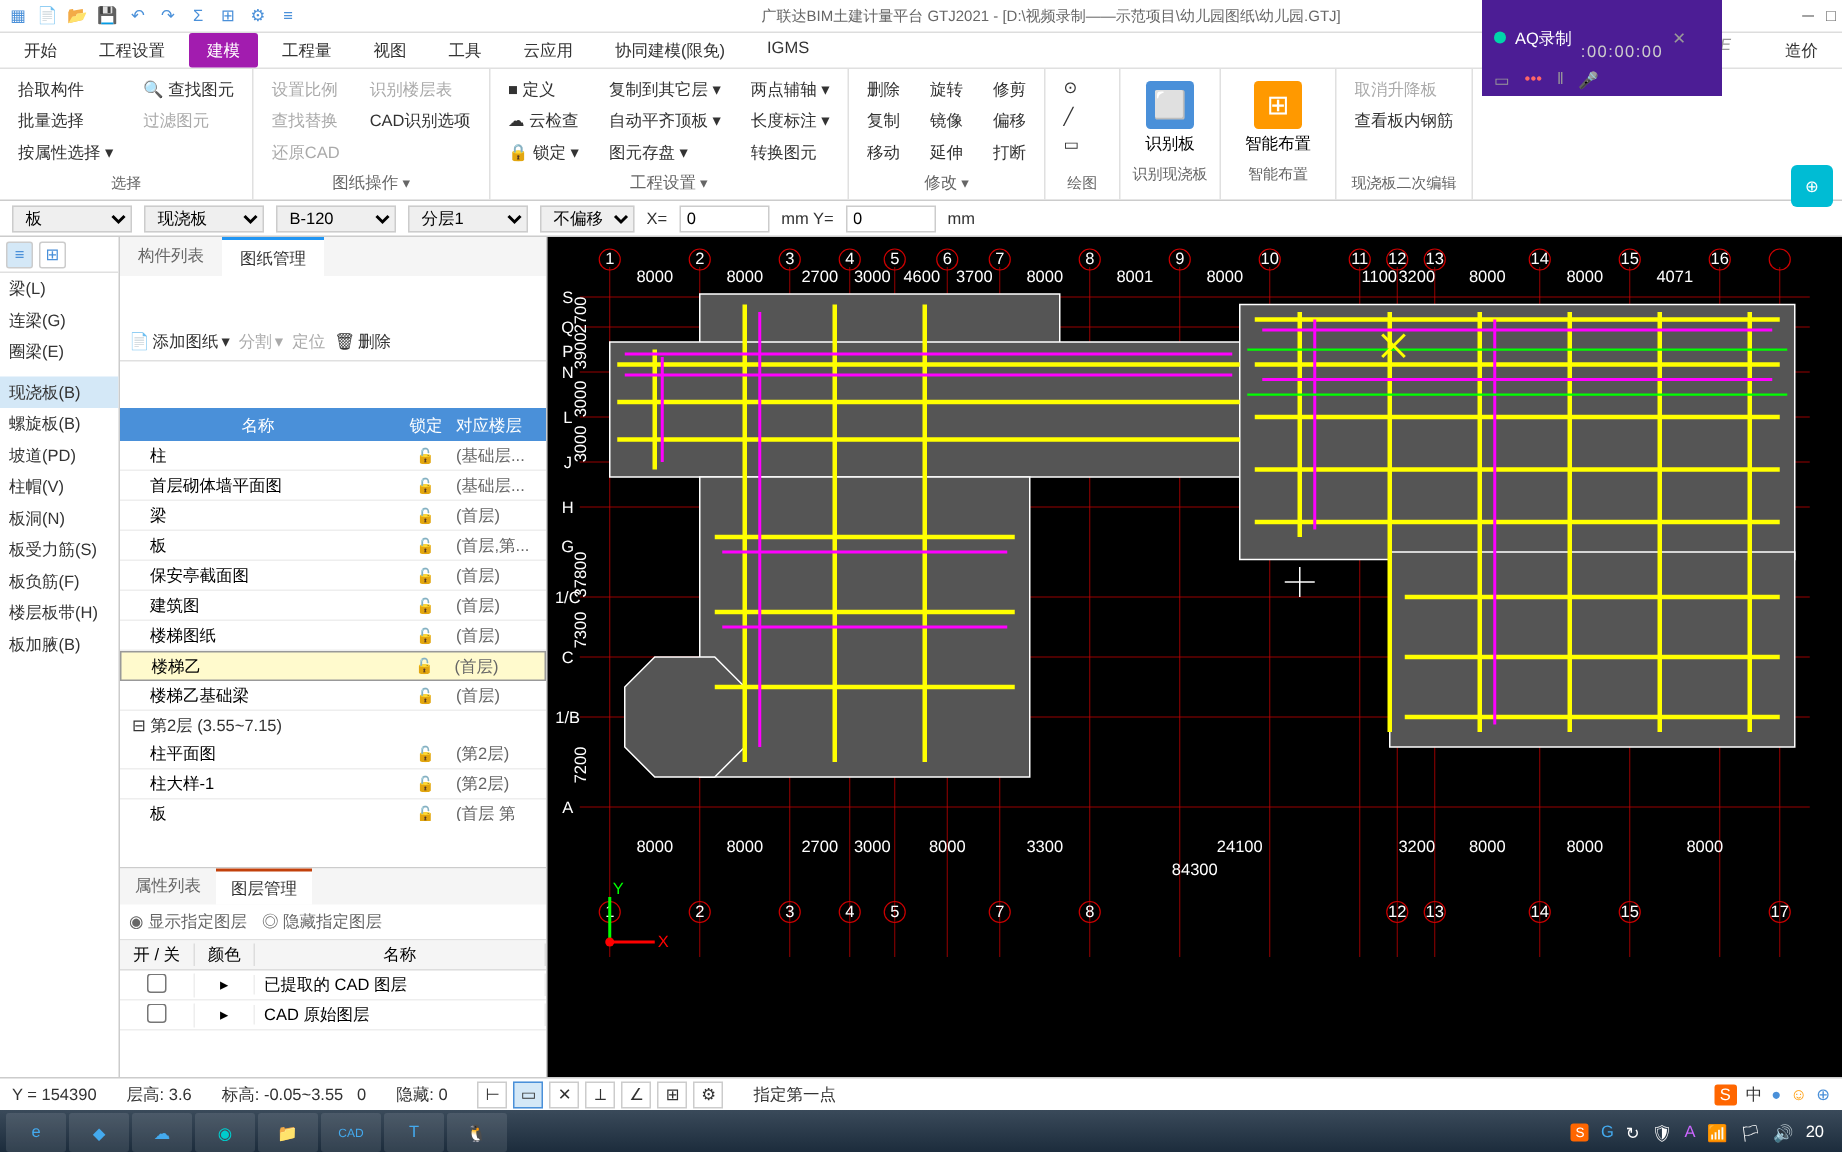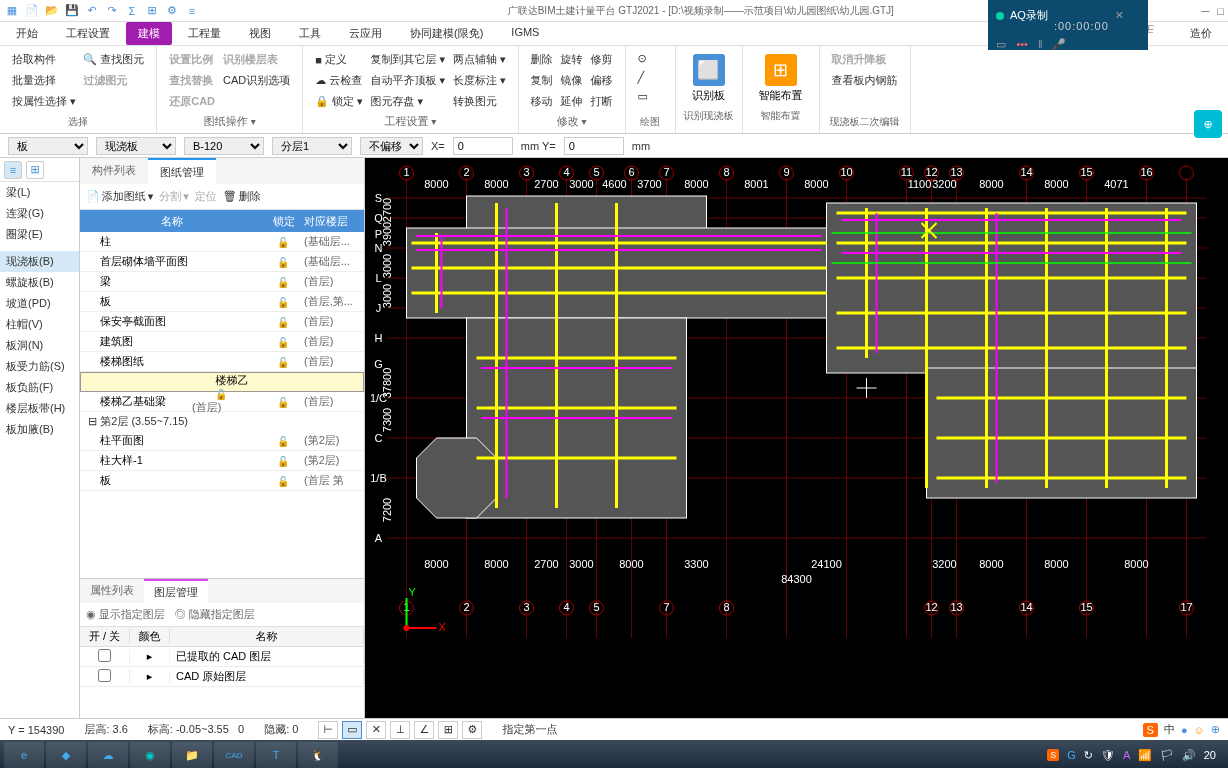--- a/index.html
+++ b/index.html
@@ -2,70 +2,70 @@
 <html><head>
 <meta charset="utf-8">
 <style>
 * { margin: 0; padding: 0; box-sizing: border-box; font-family: "Microsoft YaHei", sans-serif; font-size: 11px; }
 body { background: #f0f0f0; width: 1228px; height: 768px; overflow: hidden; position: relative; }
 .titlebar { height: 22px; background: #fff; display: flex; align-items: center; padding: 0 4px; border-bottom: 1px solid #ddd; }
 .titlebar .qat { display: flex; gap: 4px; }
 .titlebar .qat span { width: 16px; height: 16px; display: inline-flex; align-items: center; justify-content: center; color: #4a90d9; cursor: pointer; }
 .titlebar .title { flex: 1; text-align: center; color: #666; font-size: 10px; }
 .titlebar .right { display: flex; gap: 8px; color: #666; }
-.recorder { position: absolute; top: 0; right: 80px; background: #0c4a6e; color: #fff; padding: 4px 8px; display: flex; align-items: center; gap: 8px; z-index: 100; height: 50px; width: 160px; }
+.recorder { position: absolute; top: 0; right: 80px; background: #4c1d95; color: #fff; padding: 4px 8px; display: flex; align-items: flex-end; gap: 8px; z-index: 100; height: 64px; width: 160px; }
 .recorder .dot { width: 8px; height: 8px; background: #00d4aa; border-radius: 50%; }
 .recorder .time { color: #ccc; letter-spacing: 1px; margin-top: 20px; }
 .recorder .close { color: #999; cursor: pointer; }
 .recorder .controls { display: flex; gap: 10px; margin-top: 2px; }
 .ribbon-tabs { height: 24px; background: #fff; display: flex; padding: 0 4px; gap: 4px; border-bottom: 1px solid #e0e0e0; }
 .ribbon-tabs .tab { padding: 4px 12px; color: #333; cursor: pointer; }
 .ribbon-tabs .tab.active { background: #a21caf; color: #fff; border-radius: 2px; }
 .ribbon-tabs .search { margin-left: auto; color: #999; font-style: italic; }
 .ribbon { height: 88px; background: #fff; display: flex; border-bottom: 1px solid #ccc; }
 .ribbon-group { border-right: 1px solid #e0e0e0; padding: 4px 8px; display: flex; flex-direction: column; }
-.ribbon-group .items { display: flex; gap: 0; flex: 1; }
+.ribbon-group .items { display: flex; gap: 12px; flex: 1; }
 .ribbon-group .col { display: flex; flex-direction: column; gap: 2px; }
 .ribbon-group .item { display: flex; align-items: center; gap: 3px; padding: 2px 4px; color: #333; cursor: pointer; white-space: nowrap; }
-.ribbon-group .item.disabled { color: #aaa; font-weight: bold; }
+.ribbon-group .item.disabled { color: #aaa; }
 .ribbon-group .label { text-align: center; color: #666; font-size: 10px; padding-top: 2px; }
 .big-btn { display: flex; flex-direction: column; align-items: center; gap: 2px; padding: 4px 8px; cursor: pointer; }
 .big-btn .big-icon { width: 32px; height: 32px; background: #4a90d9; border-radius: 3px; display: flex; align-items: center; justify-content: center; color: #fff; font-size: 18px; }
 .context-bar { height: 24px; background: #fff; display: flex; align-items: center; padding: 0 8px; gap: 8px; border-bottom: 1px solid #ccc; }
 .context-bar select, .context-bar input { border: 1px solid #ccc; padding: 1px 4px; font-size: 11px; height: 18px; }
 .context-bar .sel { min-width: 80px; }
 .context-bar .lbl { color: #333; }
 .main { display: flex; height: 560px; }
 .left-panel { width: 80px; background: #fff; border-right: 1px solid #ccc; overflow: hidden; }
 .left-panel .toolbar { height: 24px; display: flex; align-items: center; gap: 4px; padding: 0 4px; border-bottom: 1px solid #e0e0e0; }
 .left-panel .toolbar .tb { width: 18px; height: 18px; border: 1px solid #ccc; border-radius: 2px; display: flex; align-items: center; justify-content: center; color: #4a90d9; cursor: pointer; }
 .left-panel .tree-item { padding: 3px 6px; cursor: pointer; color: #333; }
 .left-panel .tree-item.active { background: #d4e8f7; }
-.mid-panel { width: 285px; background: #fff; border-right: 1px solid #ccc; display: flex; flex-direction: column; }
+.mid-panel { width: 285px; background: #fff; border-right: 1px solid #ccc; display: flex; flex-direction: column; gap: 31px; }
 .mid-panel .tabs { height: 26px; display: flex; background: #f5f5f5; }
 .mid-panel .tabs .tab { padding: 5px 12px; color: #666; cursor: pointer; }
 .mid-panel .tabs .tab.active { background: #fff; color: #333; border-top: 2px solid #2196f3; }
 .mid-panel .toolbar { height: 26px; display: flex; align-items: center; gap: 6px; padding: 0 6px; border-bottom: 1px solid #e0e0e0; }
 .mid-panel .toolbar .btn { color: #333; cursor: pointer; display: flex; align-items: center; gap: 2px; }
 .mid-panel .toolbar .btn.disabled { color: #aaa; }
 .drawing-list { flex: 1; overflow: auto; }
 .drawing-list .header { background: #4a90d9; color: #fff; display: flex; height: 22px; align-items: center; }
 .drawing-list .header .h1 { flex: 1; text-align: center; }
 .drawing-list .header .h2 { width: 40px; text-align: center; }
 .drawing-list .header .h3 { width: 60px; }
 .drawing-list .row { display: flex; height: 20px; align-items: center; border-bottom: 1px solid #eee; cursor: pointer; }
-.drawing-list .row.selected { background: #fffacd; border: 1px solid #999; flex-direction: column; }
+.drawing-list .row.selected { background: #fffacd; border: 1px solid #999; }
 .drawing-list .row .c1 { flex: 1; padding-left: 20px; }
 .drawing-list .row .c2 { width: 40px; text-align: center; color: #f90; }
 .drawing-list .row .c3 { width: 60px; color: #666; }
 .drawing-list .section { padding: 2px 8px; color: #333; }
 .prop-panel { height: 140px; border-top: 1px solid #ccc; }
 .prop-panel .tabs { height: 24px; display: flex; background: #f5f5f5; }
 .prop-panel .tabs .tab { padding: 4px 10px; color: #666; cursor: pointer; }
-.prop-panel .tabs .tab.active { background: #fff; color: #333; border-top: 2px solid #d946ef; }
+.prop-panel .tabs .tab.active { background: #fff; color: #333; border-top: 2px solid #c2410c; }
 .prop-panel .toolbar { height: 24px; display: flex; align-items: center; gap: 10px; padding: 0 6px; color: #666; }
 .prop-panel .layer-table { }
 .prop-panel .layer-table .hdr { display: flex; background: #f5f5f5; height: 20px; align-items: center; border-bottom: 1px solid #ddd; }
 .prop-panel .layer-table .hdr > div { border-right: 1px solid #ddd; text-align: center; }
 .prop-panel .layer-table .lrow { display: flex; height: 20px; align-items: center; border-bottom: 1px solid #eee; }
 .prop-panel .layer-table .lrow > div { border-right: 1px solid #eee; text-align: center; }
 .canvas { flex: 1; background: #000; position: relative; overflow: hidden; }
 .canvas svg { width: 100%; height: 100%; }
 .statusbar { height: 22px; background: #fff; display: flex; align-items: center; padding: 0 8px; gap: 20px; color: #333; border-top: 1px solid #ccc; }
 .statusbar .sb-item { white-space: nowrap; }

